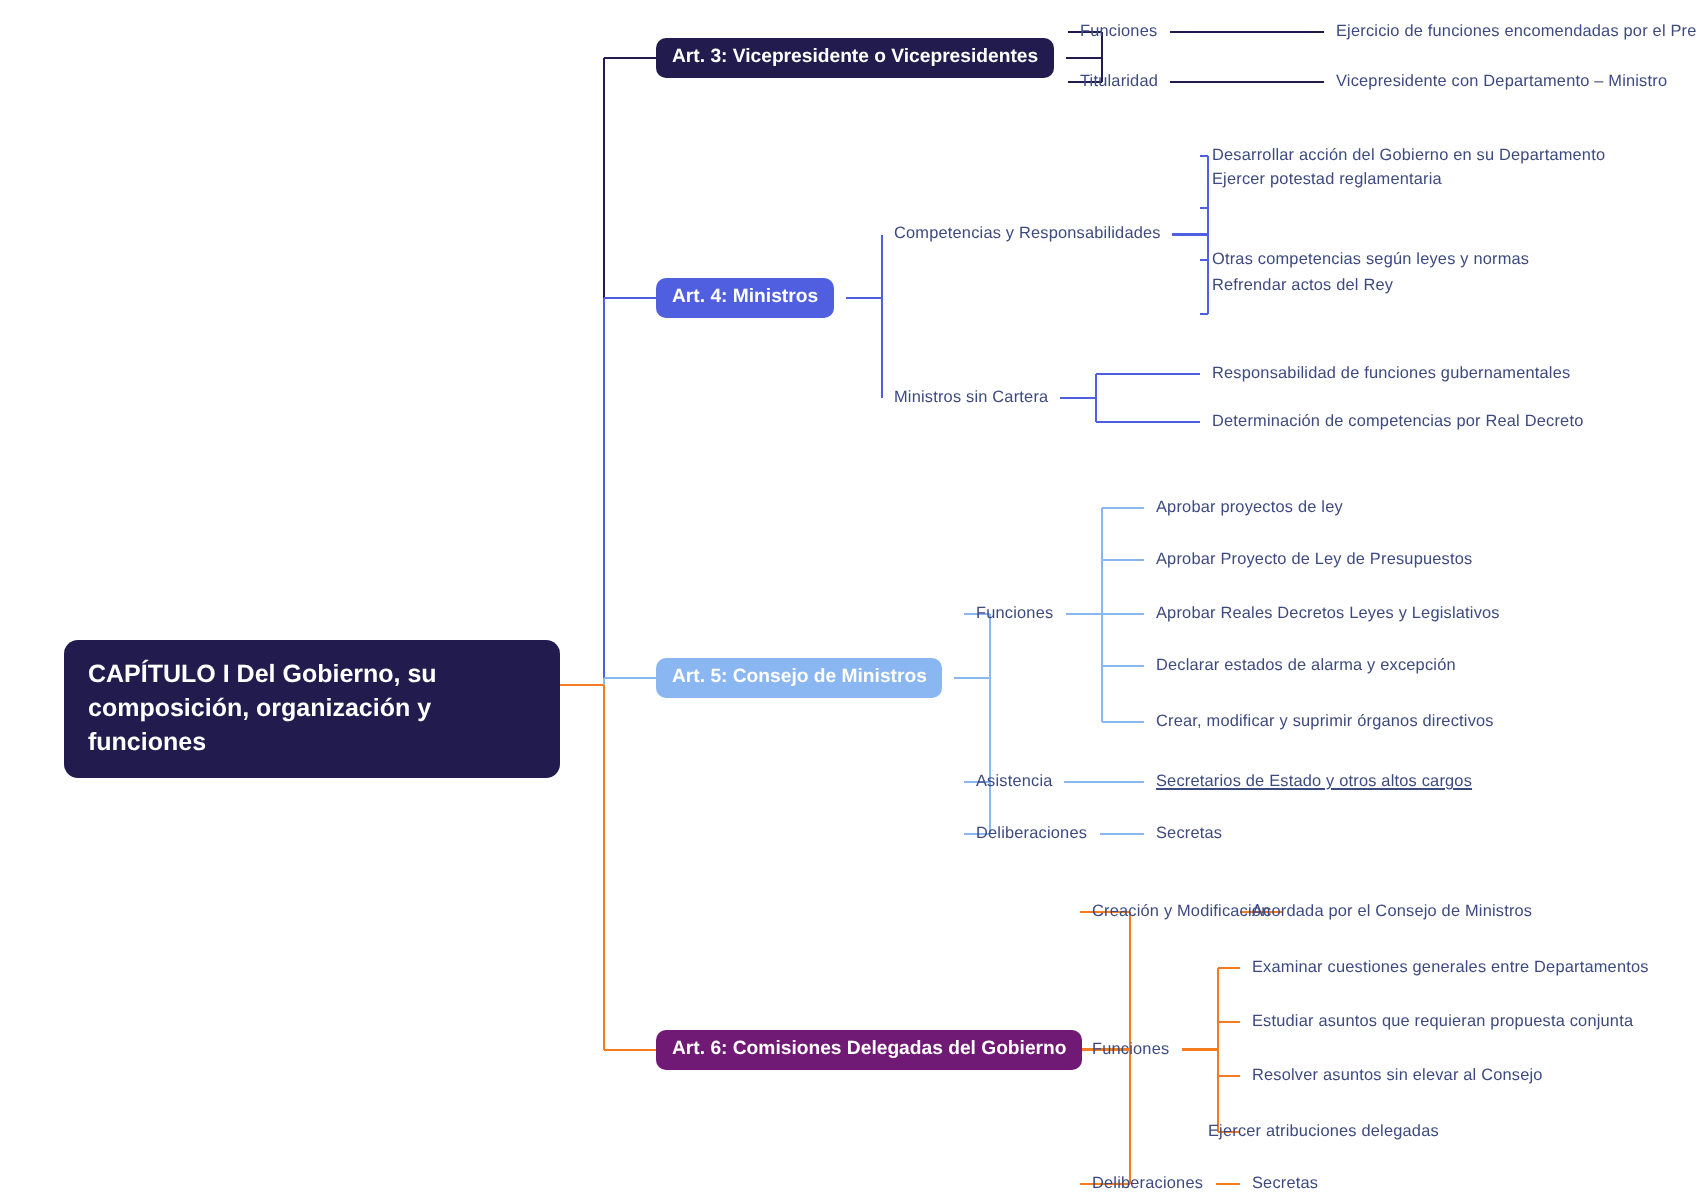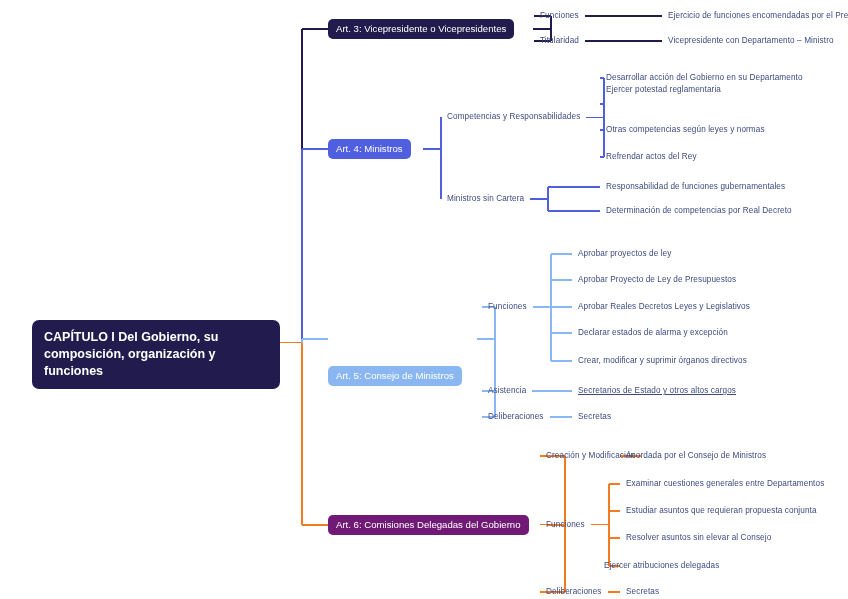--- a/index.html
+++ b/index.html
@@ -6,26 +6,26 @@
   body{width:848px;height:599px;overflow:hidden;font-family:"Liberation Sans",sans-serif;}
   #map{position:relative;width:848px;height:599px;background:#fff;}
   #edges{position:absolute;left:0;top:0;width:848px;height:599px;pointer-events:none;}
   .node{position:absolute;box-sizing:border-box;white-space:nowrap;}
   .root{
     background:#221c4e;color:#ffffff;border-radius:7px;
     font-size:12.5px;font-weight:bold;line-height:17px;
     padding:9px 12px;white-space:normal;width:248px;margin-top:12px;
   }
   .branch{
-    border-radius:5px;color:#ffffff;font-size:9.6px;font-weight:normal;
+    border-radius:5px;color:#ffffff;font-size:9.6px;font-weight:bold;
     padding:4px 8px;line-height:12px;text-align:right;
   }
   .b-navy{background:#221c4e;}
   .b-indigo{background:#4f5fe0;}
-  .b-lightblue{background:#8ab6f2;color:#ffffff;margin-top:37px;}
+  .b-lightblue{background:#8ab6f2;color:#ffffff;}
   .b-orange{background:#701a75;}
   .leaf{
     font-size:8.2px;line-height:11px;color:#3d4a80;letter-spacing:.1px;
   }
 </style>
 </head>
 <body>
 
 <div id="map">
   <svg id="edges">
@@ -92,21 +92,21 @@
     <div class="node branch b-lightblue" style="left: 328px; top: 329px;">Art. 5: Consejo de Ministros</div>
     <div class="node branch b-orange" style="left: 328px; top: 515px;">Art. 6: Comisiones Delegadas del Gobierno</div>
     <div class="node leaf" style="left: 540px; top: 10px;">Funciones</div>
     <div class="node leaf" style="left: 668px; top: 10px;">Ejercicio de funciones encomendadas por el Presidente</div>
     <div class="node leaf" style="left: 540px; top: 35px;">Titularidad</div>
     <div class="node leaf" style="left: 668px; top: 35px;">Vicepresidente con Departamento – Ministro</div>
     <div class="node leaf" style="left: 447px; top: 111.25px;">Competencias y Responsabilidades</div>
     <div class="node leaf" style="left: 606px; top: 72px;">Desarrollar acción del Gobierno en su Departamento</div>
     <div class="node leaf" style="left: 606px; top: 84px;">Ejercer potestad reglamentaria</div>
     <div class="node leaf" style="left: 606px; top: 124px;">Otras competencias según leyes y normas</div>
-    <div class="node leaf" style="left: 606px; top: 151px;">Refrendar actos del Rey</div>
+    <div class="node leaf" style="left: 606px; top: 137px;">Refrendar actos del Rey</div>
     <div class="node leaf" style="left: 447px; top: 193px;">Ministros sin Cartera</div>
     <div class="node leaf" style="left: 606px; top: 181px;">Responsabilidad de funciones gubernamentales</div>
     <div class="node leaf" style="left: 606px; top: 205px;">Determinación de competencias por Real Decreto</div>
     <div class="node leaf" style="left: 488px; top: 301px;">Funciones</div>
     <div class="node leaf" style="left: 578px; top: 248px;">Aprobar proyectos de ley</div>
     <div class="node leaf" style="left: 578px; top: 274px;">Aprobar Proyecto de Ley de Presupuestos</div>
     <div class="node leaf" style="left: 578px; top: 301px;">Aprobar Reales Decretos Leyes y Legislativos</div>
     <div class="node leaf" style="left: 578px; top: 327px;">Declarar estados de alarma y excepción</div>
     <div class="node leaf" style="left: 578px; top: 355px;">Crear, modificar y suprimir órganos directivos</div>
     <div class="node leaf" style="left: 488px; top: 385px;">Asistencia</div>

